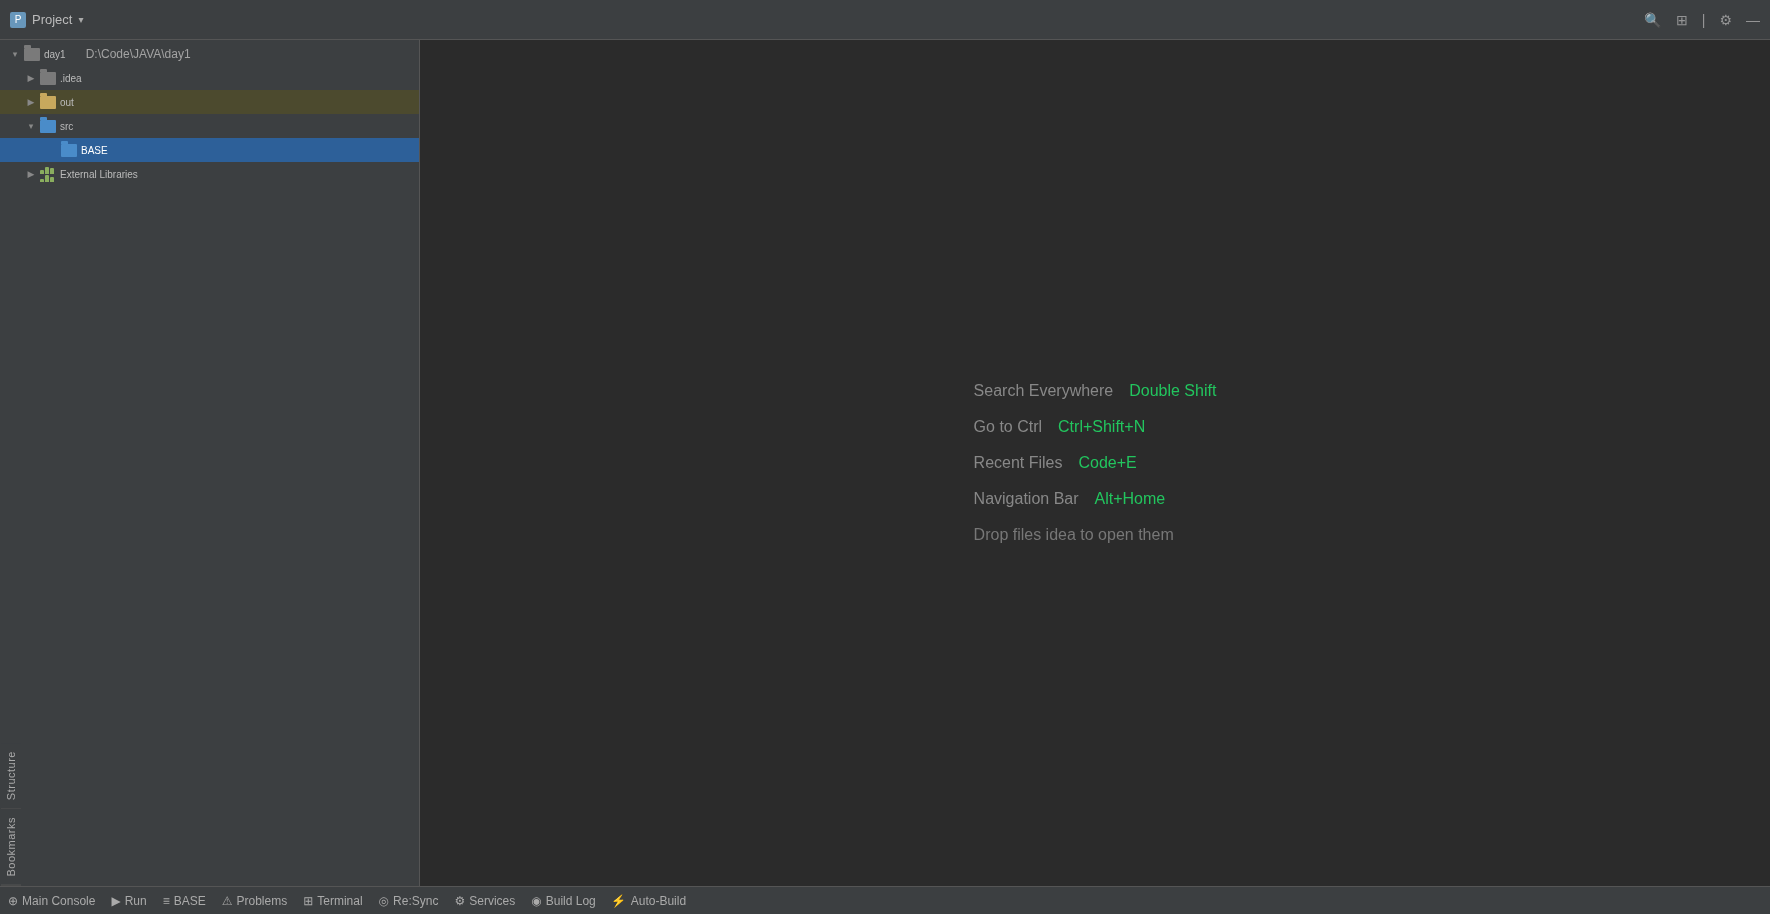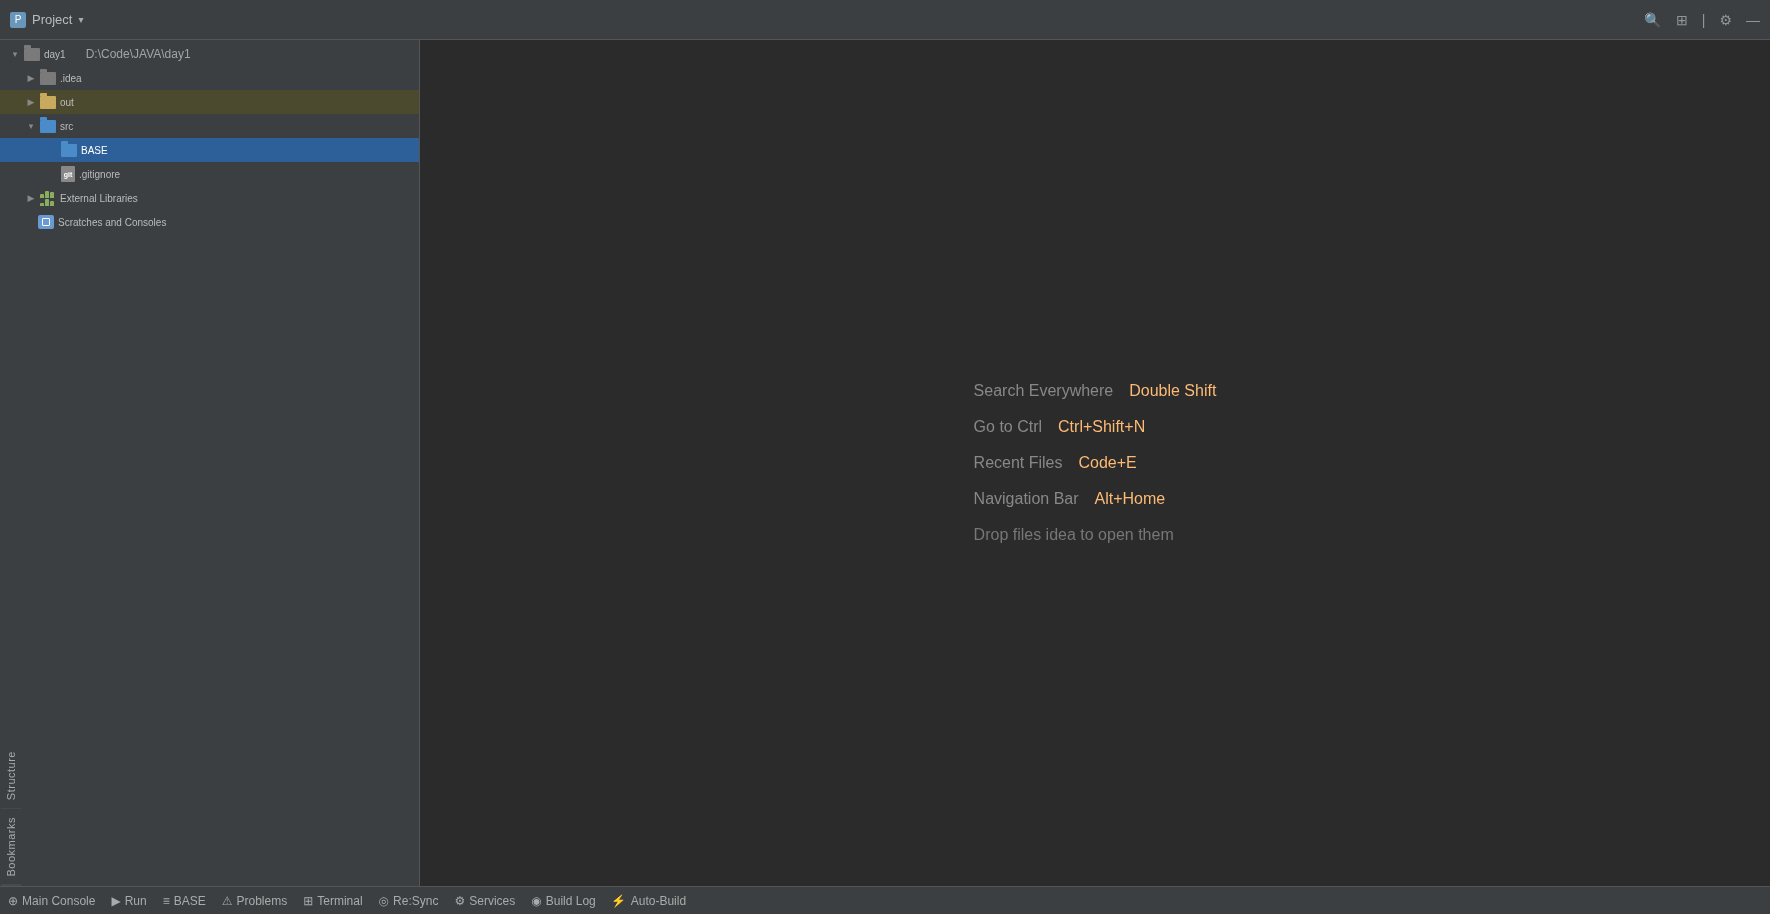--- a/index.html
+++ b/index.html
@@ -262,21 +262,21 @@
     .hint-row {
       display: flex;
       align-items: center;
       gap: 16px;
     }
     .hint-label {
       color: #888;
       font-size: 16px;
     }
     .hint-shortcut {
-      color: #fdba74;
+      color: #22c55e;
       font-size: 16px;
     }
     .hint-plain {
       color: #777;
       font-size: 16px;
     }
 
     
     .status-bar {
       height: 28px;
@@ -381,47 +381,35 @@
         <div class="folder-icon folder-icon-blue"></div>
         <span class="tree-label">src</span>
       </div>
 
       <div class="tree-item indent-2 selected">
         <div class="arrow-spacer"></div>
         <div class="folder-icon folder-icon-blue"></div>
         <span class="tree-label">BASE</span>
       </div>
 
-      <div class="tree-item indent-2">
-        <div class="arrow-spacer"></div>
-        <div class="file-icon gitignore-icon">git</div>
-        <span class="tree-label">.gitignore</span>
-      </div>
 
 
       <div class="tree-item indent-1">
         <div class="arrow">▶</div>
         <div class="extlib-icon">
           <div class="extlib-bar" style="height:4px;"></div>
           <div class="extlib-bar" style="height:7px;"></div>
           <div class="extlib-bar" style="height:6px;"></div>
           <div class="extlib-bar" style="height:3px;"></div>
           <div class="extlib-bar" style="height:7px;"></div>
           <div class="extlib-bar" style="height:5px;"></div>
         </div>
         <span class="tree-label">External Libraries</span>
       </div>
 
-      <div class="tree-item indent-1">
-        <div class="arrow-spacer"></div>
-        <div class="scratches-icon">
-          <div class="scratches-icon-inner"></div>
-        </div>
-        <span class="tree-label">Scratches and Consoles</span>
-      </div>
 
     </div>
   </div>
 
   <div class="right-panel">
     <div class="hint-box">
 
       <div class="hint-row">
         <span class="hint-label">Search Everywhere</span>
         <span class="hint-shortcut">Double Shift</span>

